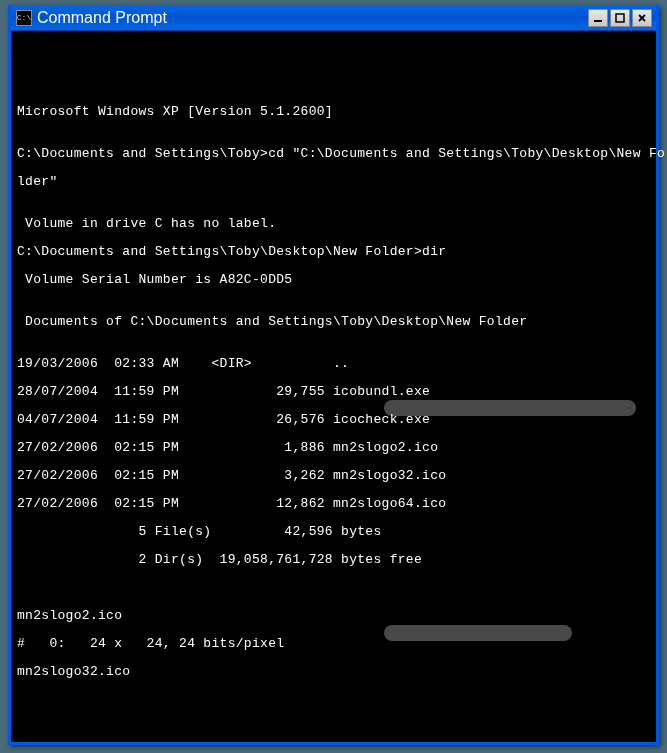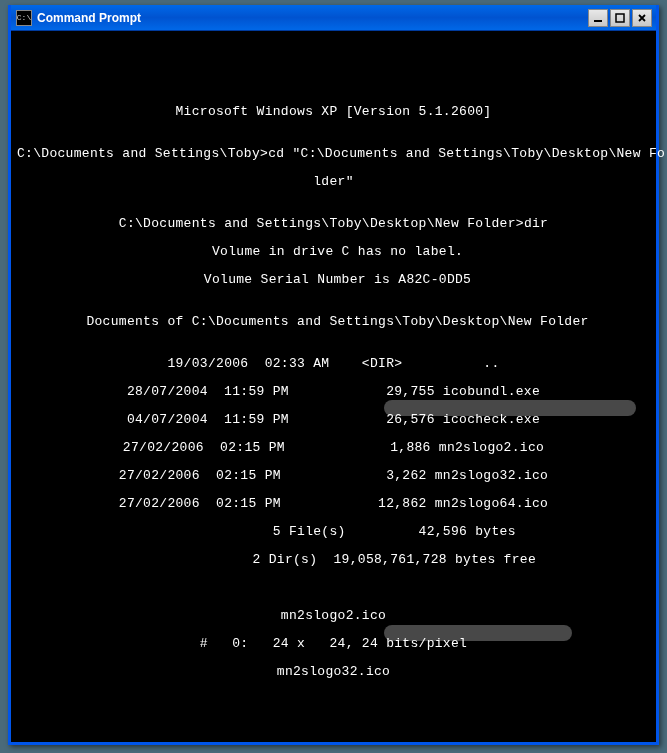--- a/index.html
+++ b/index.html
@@ -38,22 +38,22 @@
       border: 1px solid #888;
       display: flex;
       align-items: center;
       justify-content: center;
       font-size: 8px;
       color: #ccc;
     }
     .title-text {
       color: #fff;
       font-family: Tahoma, sans-serif;
-      font-size: 12px;
-      font-weight: bold;
+      font-size: 16px;
+      font-weight: normal;
       flex: 1;
     }
     .win-buttons {
       display: flex;
       gap: 2px;
       margin-right: 2px;
     }
     .win-btn {
       width: 20px;
       height: 18px;
@@ -72,21 +72,21 @@
     .terminal {
       padding: 4px 6px;
       color: #fff;
       font-size: 13px;
       line-height: 14px;
       white-space: pre;
       font-family: 'Courier New', monospace;
       letter-spacing: 0.3px;
       position: relative;
     }
-    .line { white-space: pre; text-align: center; }
+    .line { white-space: pre; }
     .highlight1 {
       position: absolute;
       top: 369px;
       left: 373px;
       width: 252px;
       height: 16px;
       background: rgba(120,120,120,0.6);
       border-radius: 8px;
       z-index: 0;
     }
@@ -129,22 +129,22 @@
   </div>
   <div class="terminal">
     <div class="highlight1"></div>
     <div class="highlight2"></div>
     <div class="content">
 <div class="line">Microsoft Windows XP [Version 5.1.2600]</div>
 <div class="line"></div>
 <div class="line">C:\Documents and Settings\Toby&gt;cd "C:\Documents and Settings\Toby\Desktop\New Fo</div>
 <div class="line">lder"</div>
 <div class="line"></div>
+<div class="line"> Volume in drive C has no label.</div>
 <div class="line">C:\Documents and Settings\Toby\Desktop\New Folder&gt;dir</div>
-<div class="line"> Volume in drive C has no label.</div>
 <div class="line"> Volume Serial Number is A82C-0DD5</div>
 <div class="line"></div>
 <div class="line"> Documents of C:\Documents and Settings\Toby\Desktop\New Folder</div>
 <div class="line"></div>
 <div class="line">19/03/2006  02:33 AM    &lt;DIR&gt;          ..</div>
 <div class="line">28/07/2004  11:59 PM            29,755 icobundl.exe</div>
 <div class="line">04/07/2004  11:59 PM            26,576 icocheck.exe</div>
 <div class="line">27/02/2006  02:15 PM             1,886 mn2slogo2.ico</div>
 <div class="line">27/02/2006  02:15 PM             3,262 mn2slogo32.ico</div>
 <div class="line">27/02/2006  02:15 PM            12,862 mn2slogo64.ico</div>

